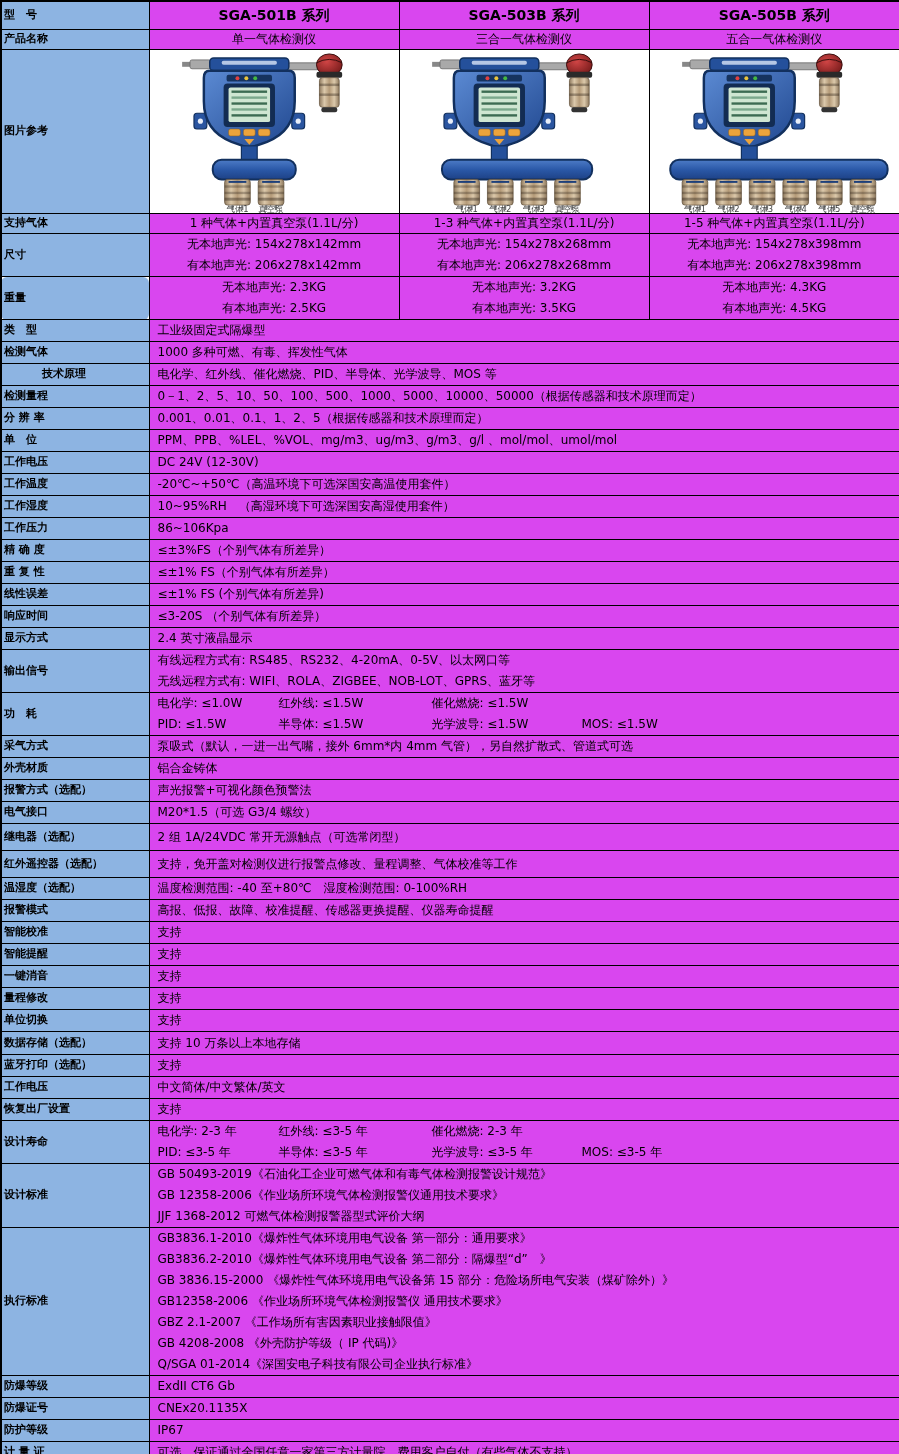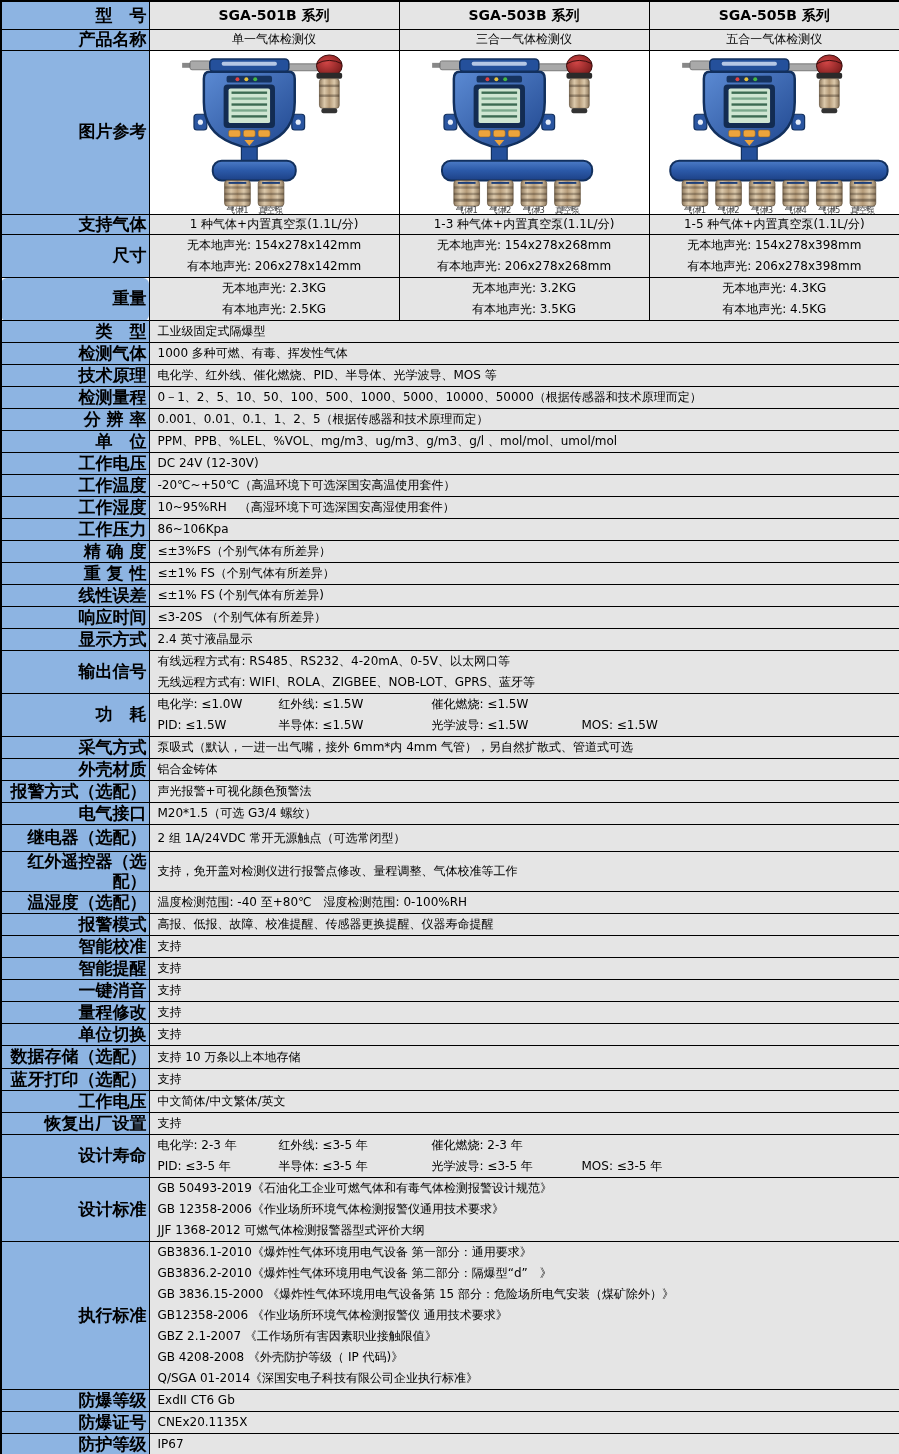--- a/index.html
+++ b/index.html
@@ -1,20 +1,20 @@
 <!DOCTYPE html>
 <html><head>
 <meta charset="utf-8">
 <style>
   html,body{margin:0;padding:0;background:#fff;}
   body{width:899px;font-family:"DejaVu Sans","Liberation Sans",sans-serif;color:#000;}
   table{border-collapse:collapse;width:899px;table-layout:fixed;border:2px solid #000;}
   td,th{border:1px solid #000;padding:0;vertical-align:middle;overflow:hidden;}
-  th.lbl{background:#8db4e2;font-weight:bold;font-size:17px;text-align:right;padding:0 2px;line-height:1.15;}
-  td.val{background:#e5e5e5;font-size:12px;}
+  th.lbl{background:#8db4e2;font-weight:bold;font-size:11px;text-align:left;padding:0 2px;line-height:1.15;}
+  td.val{background:#d946ef;font-size:12px;}
   td.val.c{text-align:center;}
   td.img{background:#ffffff;}
   .modeltxt{font-weight:bold;font-size:14px;}
   .lines{display:flex;flex-direction:column;justify-content:center;padding:0 8px;}
   .lines.c{padding:0;align-items:center;}
   .line{height:21px;line-height:21px;white-space:nowrap;}
   .gline{display:grid;grid-template-columns:121px 153px 150px auto;height:21px;line-height:21px;white-space:nowrap;}
   svg{display:block;}
   text{font-family:"DejaVu Sans","Liberation Sans",sans-serif;}
 </style>

